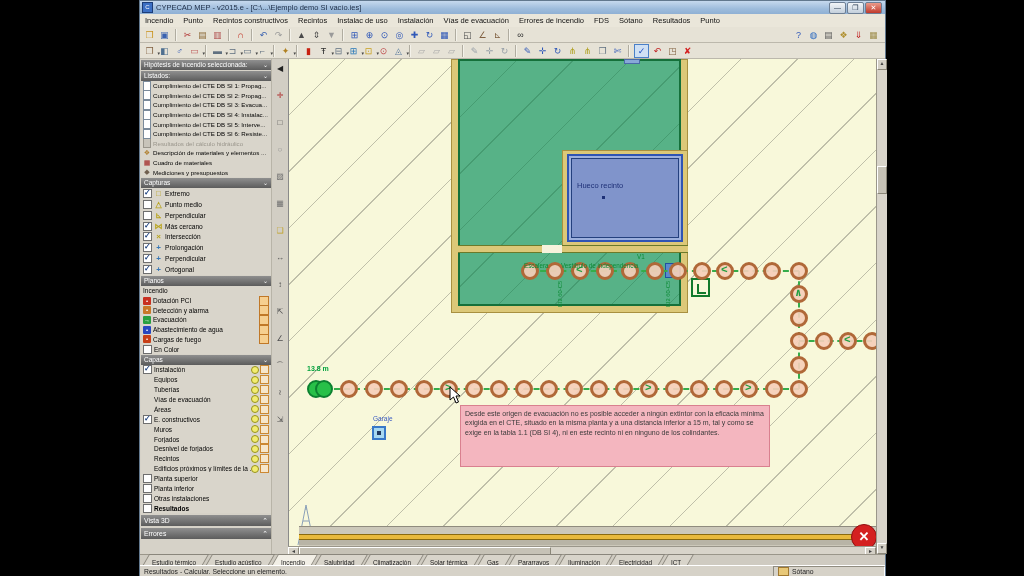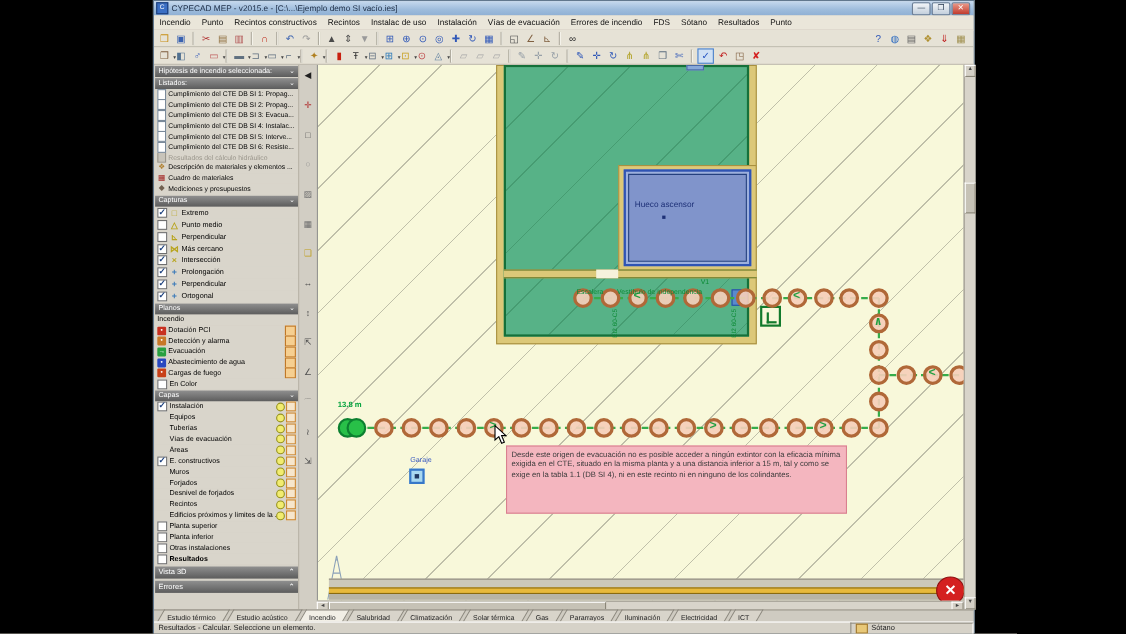--- a/index.html
+++ b/index.html
@@ -573,21 +573,21 @@
       <div class="route-node" style="left: 426px; top: 321px;"></div>
       <div class="route-node" style="left: 451px; top: 321px;"></div>
       <span class="route-arrow" style="left: 456px; top: 324px;">&gt;</span>
       <div class="route-node" style="left: 476px; top: 321px;"></div>
       <div class="origin-dot" style="left: 18px; top: 321px;"></div>
       <div class="origin-dot" style="left: 26px; top: 321px;"></div>
       <span class="cl lab-green-bold" style="left: 18px; top: 306px;">13.8 m</span>
       <span class="cl lab-green" style="left: 235px; top: 203px;">Escalera</span>
       <span class="cl lab-green" style="left: 272px; top: 203px;">Vestíbulo de independencia</span>
       <span class="cl lab-green" style="left: 348px; top: 194px;">V1</span>
-      <span class="cl lab-navy" style="left: 288px; top: 122px;">Hueco ascensor</span>
+      <span class="cl lab-navy" style="left: 288px; top: 122px;">Hueco recinto</span>
       <span class="cl lab-blue" style="left: 84px; top: 356px;">Garaje</span>
       <span class="cl lab-vert" style="left: 268px; top: 248px;">EI2 60-C5</span>
       <span class="cl lab-vert" style="left: 376px; top: 248px;">EI2 60-C5</span>
     </div>
 
   <div id="vscroll">
     <span class="sc-btn" style="left:0;top:0;width:8px;height:9px">▲</span>
     <span class="sc-thumb" style="left:0;top:107px;width:8px;height:26px"></span>
     <span class="sc-btn" style="left:0;bottom:0;width:8px;height:9px">▼</span>
   </div>

